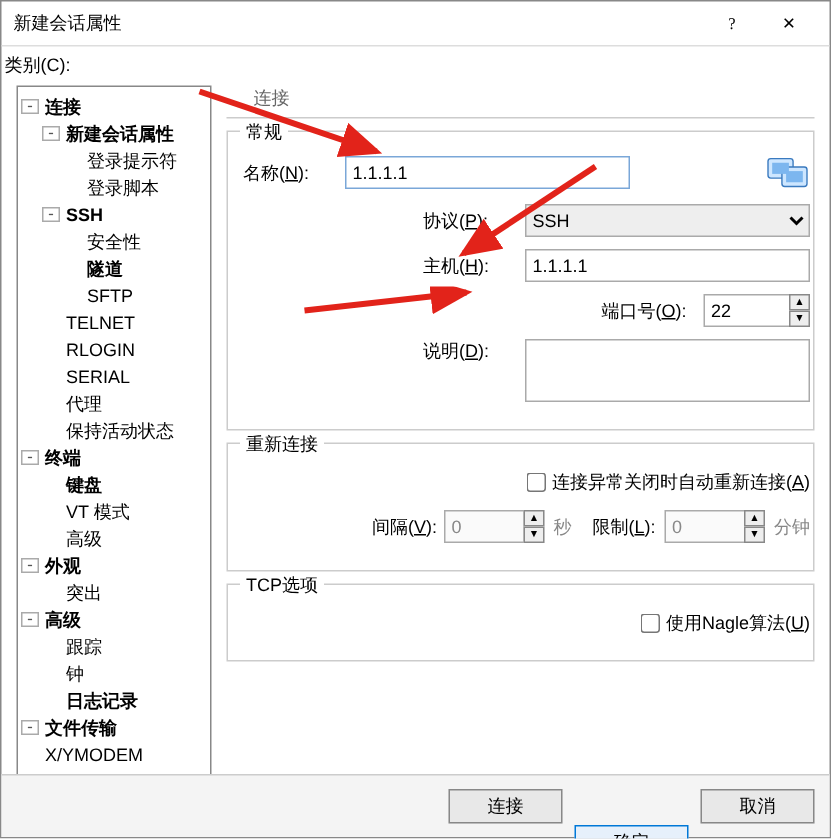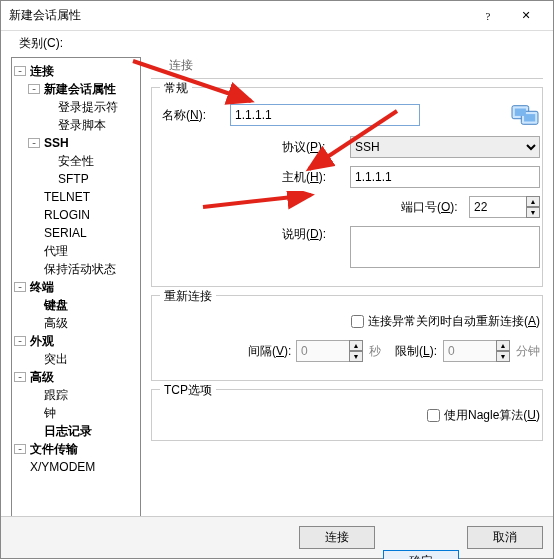--- a/index.html
+++ b/index.html
@@ -2,21 +2,21 @@
 <html><head>
 <meta charset="utf-8">
 <style>
   * { box-sizing: border-box; }
   body { margin: 0; font-family: "Microsoft YaHei", "Segoe UI", sans-serif; font-size: 12px; background: #fff; color: #000; }
   .window { width: 554px; height: 559px; border: 1px solid #888; background: #fff; position: relative; display: flex; flex-direction: column; }
   .titlebar { height: 30px; display: flex; align-items: center; padding: 0 8px; border-bottom: 1px solid #ddd; }
   .titlebar .title { flex: 1; font-size: 12px; }
   .titlebar .btn { width: 38px; height: 30px; display: flex; align-items: center; justify-content: center; font-family: "Segoe UI Symbol"; font-size: 11px; }
   .content { flex: 1; display: flex; padding: 4px 10px 0 10px; overflow: hidden; }
-  .catlabel { position: absolute; top: 34px; left: 18px; font-size: 12px; }
+  .catlabel { position: absolute; top: 34px; left: 2px; font-size: 12px; }
   .sidebar { width: 130px; border: 1px solid #888; margin-top: 22px; padding: 4px 2px; overflow: auto; height: 480px; }
   .tree { list-style: none; margin: 0; padding: 0; }
   .tree ul { list-style: none; margin: 0; padding: 0 0 0 14px; }
   .tree li { white-space: nowrap; }
   .node { display: flex; align-items: center; height: 18px; cursor: default; }
   .toggle { width: 12px; font-family: monospace; font-size: 11px; color: #555; text-align: center; margin-right: 2px; border: 1px solid #aaa; height: 10px; line-height: 8px; }
   .toggle.blank { border: none; }
   .label { padding: 0 2px; }
   .bold { font-weight: bold; }
   .main { flex: 1; margin-left: 10px; margin-top: 22px; display: flex; flex-direction: column; }
@@ -92,20 +92,26 @@
               <ul>
                 <li>
                     <div class="node">
                       <span class="toggle blank"></span>
                       <span class="label">安全性</span>
                     </div>
                   </li>
                 <li>
                     <div class="node">
                       <span class="toggle blank"></span>
+                      <span class="label bold">隧道</span>
+                    </div>
+                  </li>
+                <li>
+                    <div class="node">
+                      <span class="toggle blank"></span>
                       <span class="label">SFTP</span>
                     </div>
                   </li>
               </ul>
             </li>
             <li>
                 <div class="node">
                   <span class="toggle blank"></span>
                   <span class="label">TELNET</span>
                 </div>
@@ -139,20 +145,26 @@
         <li>
             <div class="node">
               <span class="toggle">-</span>
               <span class="label bold">终端</span>
             </div>
           <ul>
             <li>
                 <div class="node">
                   <span class="toggle blank"></span>
                   <span class="label bold">键盘</span>
+                </div>
+              </li>
+            <li>
+                <div class="node">
+                  <span class="toggle blank"></span>
+                  <span class="label">VT 模式</span>
                 </div>
               </li>
             <li>
                 <div class="node">
                   <span class="toggle blank"></span>
                   <span class="label">高级</span>
                 </div>
               </li>
           </ul>
         </li>

